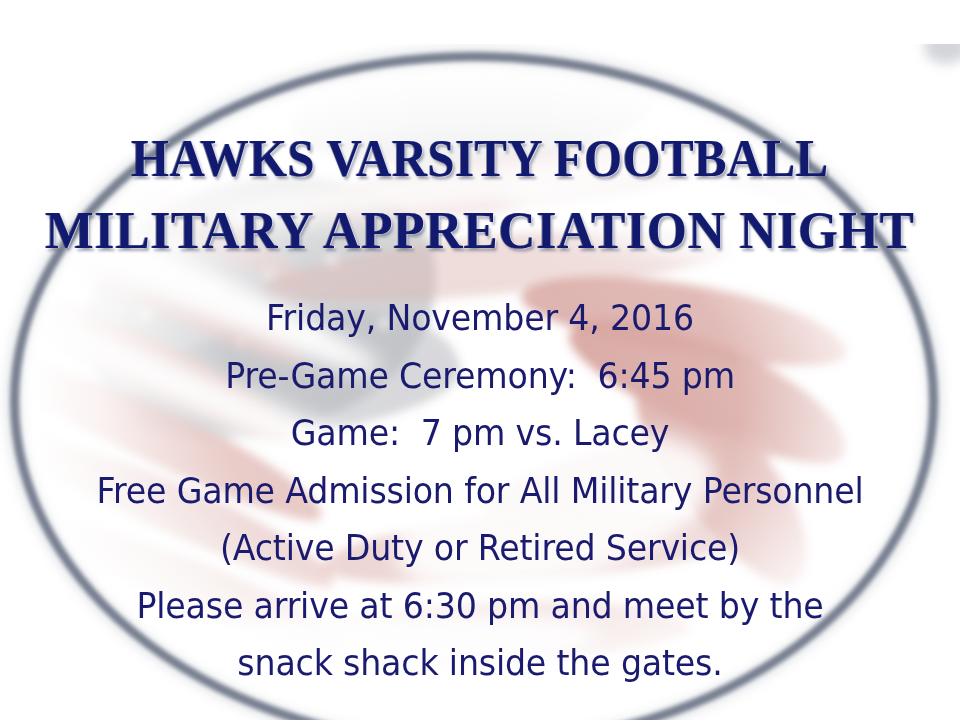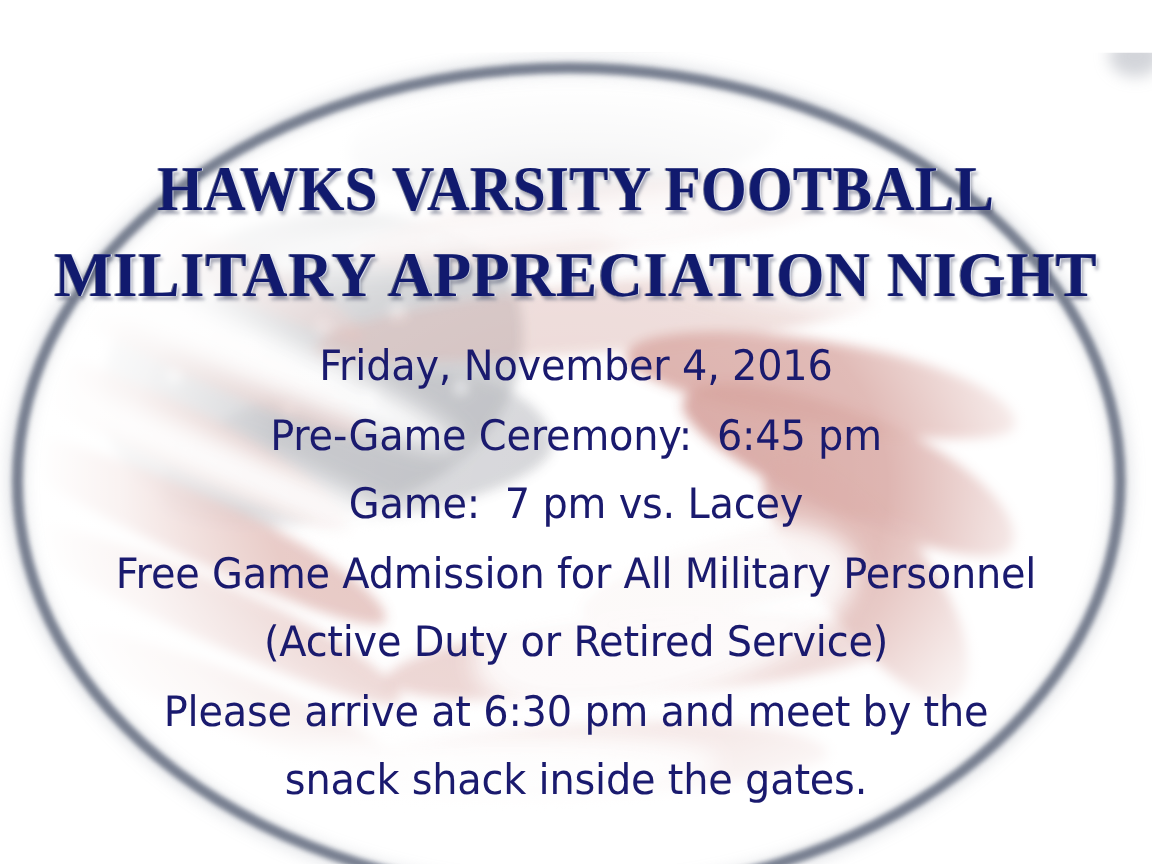--- a/index.html
+++ b/index.html
@@ -219,21 +219,21 @@
     top: 160px;
     font-size: 53px;
     letter-spacing: 0.8px;
     transform: scaleX(0.97);
   }
 
   .body-lines {
     position: absolute;
     left: 0;
     right: 0;
-    top: 234px;
+    top: 246px;
   }
   .body-line {
     font-family: "DejaVu Sans", "Liberation Sans", sans-serif;
     font-size: 35px;
     line-height: 57.5px;
     color: #1a1a6e;
     letter-spacing: -0.2px;
     white-space: pre;
     transform: scaleX(0.95);
     transform-origin: center;

